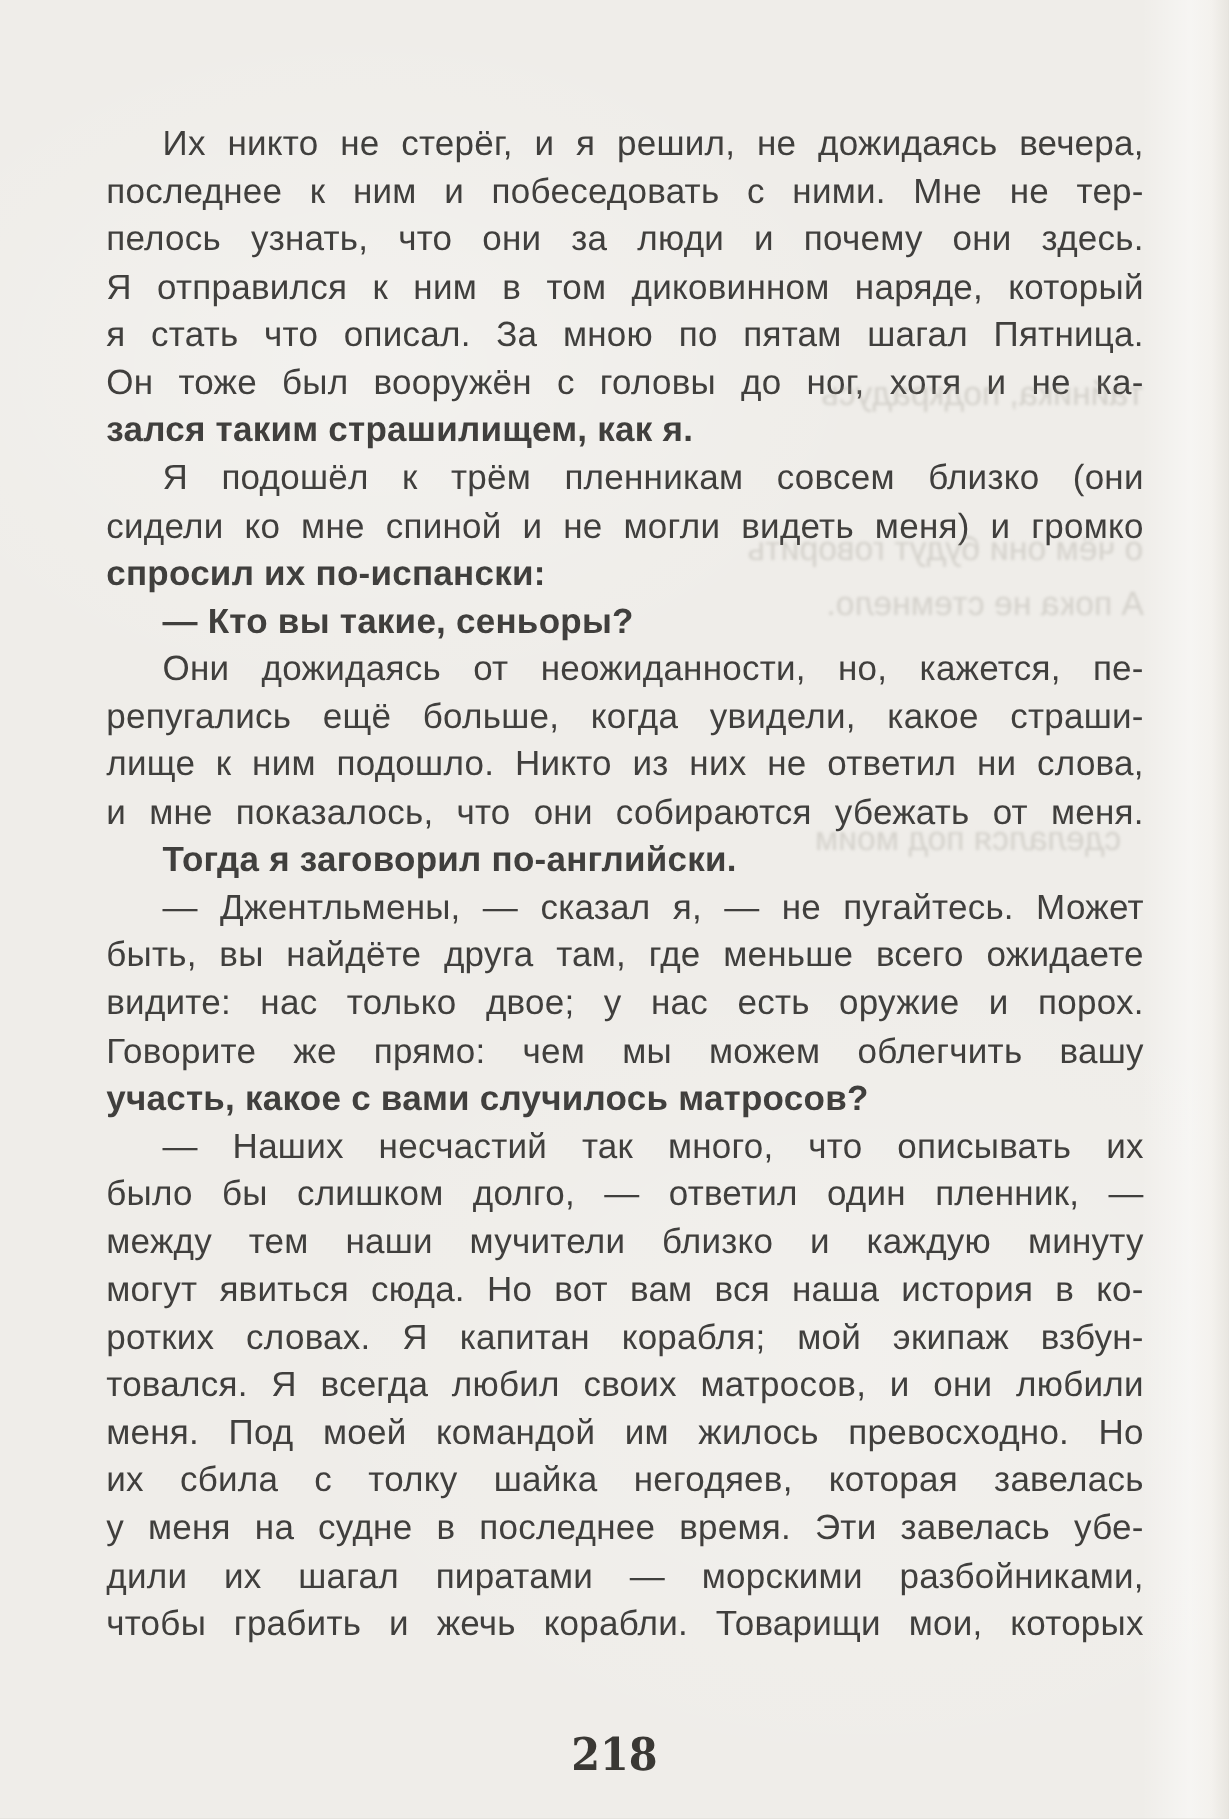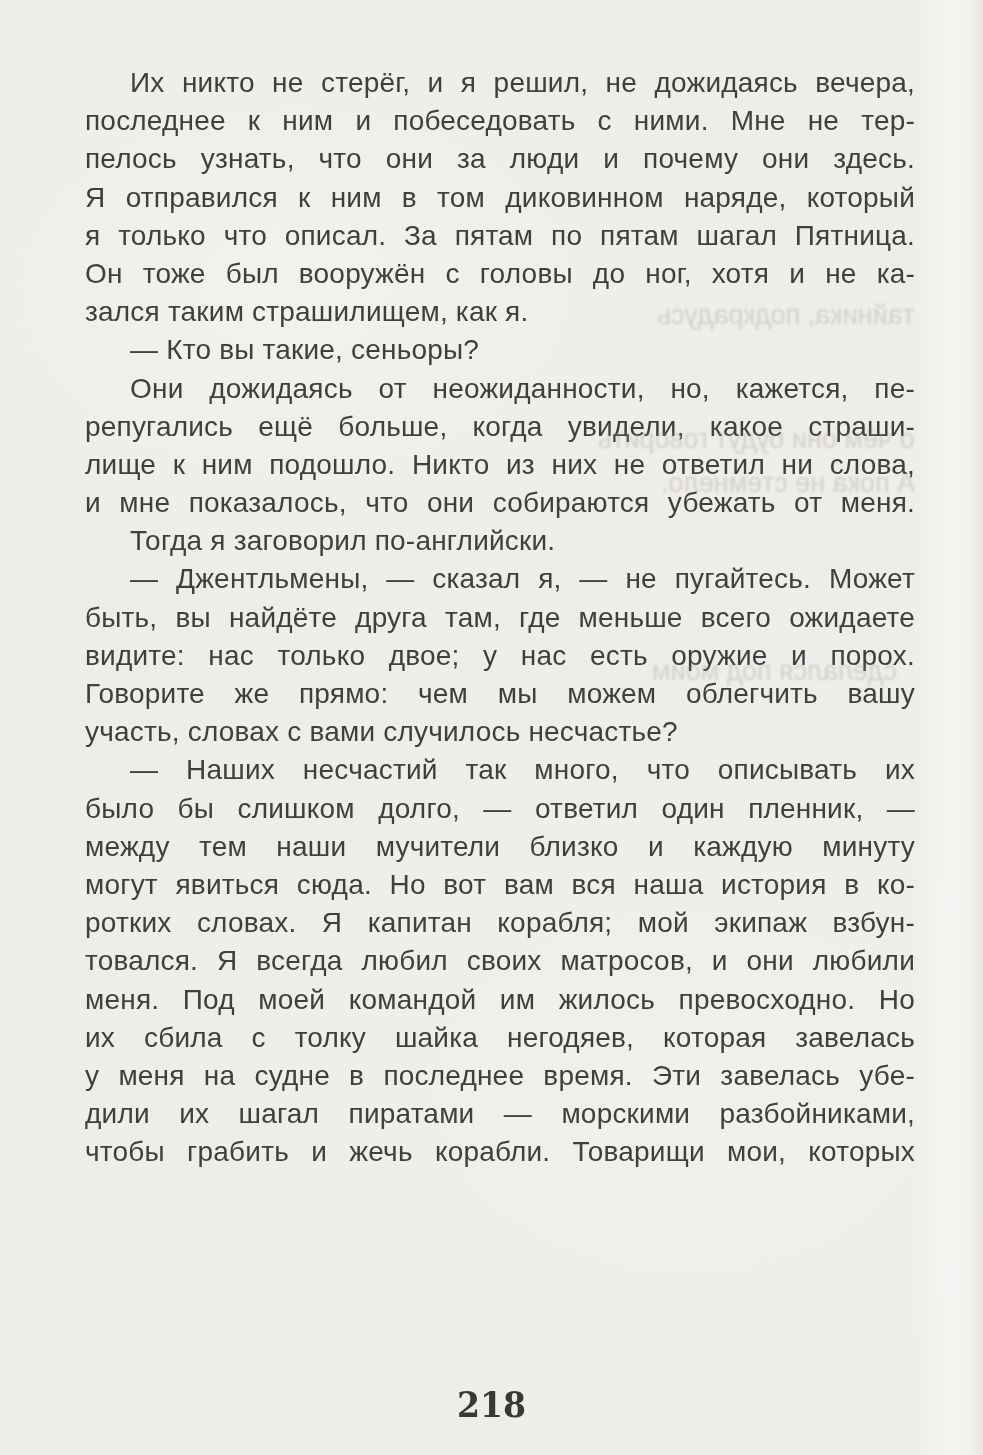--- a/index.html
+++ b/index.html
@@ -28,39 +28,40 @@
       rgba(255,255,255,0) 0%,
       rgba(255,255,255,0.45) 55%,
       rgba(244,242,238,0.9) 80%,
       rgba(226,223,216,0.55) 100%);
     pointer-events: none;
   }
 
   .text-block {
     position: absolute;
     left: 85px;
-    top: 64px;
+    top: 96px;
     width: 830px;
     color: #403f3d;
     font-size: 28px;
     line-height: 38.2px;
     letter-spacing: 0.2px;
   }
 
   .paragraph { margin: 0; }
 
   .line {
     height: 38.2px;
     overflow: hidden;
     text-align: justify;
     text-align-last: justify;
   }
   .line.nojust {
     text-align: right;
     text-align-last: left;
+    font-weight: bold;
   }
   .line.indent { padding-left: 45px; }
 
   
   .ghost {
     position: absolute;
     transform: scaleX(-1);
     color: #9d998f;
     opacity: 0.33;
     filter: blur(1.1px);
@@ -86,42 +87,47 @@
 <body>
 
 <div class="page">
 
   <div class="text-block" id="text-block">
       <div class="paragraph">
         <div class="line indent">Их никто не стерёг, и я решил, не дожидаясь вечера,</div>
         <div class="line">последнее к ним и побеседовать с ними. Мне не тер-</div>
         <div class="line">пелось узнать, что они за люди и почему они здесь.</div>
         <div class="line">Я отправился к ним в том диковинном наряде, который</div>
-        <div class="line">я только что описал. За пятам по пятам шагал Пятница.</div>
+        <div class="line">я стать что описал. За мною по пятам шагал Пятница.</div>
         <div class="line">Он тоже был вооружён с головы до ног, хотя и не ка-</div>
         <div class="line nojust">зался таким страшилищем, как я.</div>
+      </div>
+      <div class="paragraph">
+        <div class="line indent">Я подошёл к трём пленникам совсем близко (они</div>
+        <div class="line">сидели ко мне спиной и не могли видеть меня) и громко</div>
+        <div class="line nojust">спросил их по-испански:</div>
       </div>
       <div class="paragraph">
         <div class="line indent nojust">— Кто вы такие, сеньоры?</div>
       </div>
       <div class="paragraph">
         <div class="line indent">Они дожидаясь от неожиданности, но, кажется, пе-</div>
         <div class="line">репугались ещё больше, когда увидели, какое страши-</div>
         <div class="line">лище к ним подошло. Никто из них не ответил ни слова,</div>
         <div class="line">и мне показалось, что они собираются убежать от меня.</div>
       </div>
       <div class="paragraph">
         <div class="line indent nojust">Тогда я заговорил по-английски.</div>
       </div>
       <div class="paragraph">
         <div class="line indent">— Джентльмены, — сказал я, — не пугайтесь. Может</div>
         <div class="line">быть, вы найдёте друга там, где меньше всего ожидаете</div>
         <div class="line">видите: нас только двое; у нас есть оружие и порох.</div>
         <div class="line">Говорите же прямо: чем мы можем облегчить вашу</div>
-        <div class="line nojust">участь, словах с вами случилось несчастье?</div>
+        <div class="line nojust">участь, какое с вами случилось матросов?</div>
       </div>
       <div class="paragraph">
         <div class="line indent">— Наших несчастий так много, что описывать их</div>
         <div class="line">было бы слишком долго, — ответил один пленник, —</div>
         <div class="line">между тем наши мучители близко и каждую минуту</div>
         <div class="line">могут явиться сюда. Но вот вам вся наша история в ко-</div>
         <div class="line">ротких словах. Я капитан корабля; мой экипаж взбун-</div>
         <div class="line">товался. Я всегда любил своих матросов, и они любили</div>
         <div class="line">меня. Под моей командой им жилось превосходно. Но</div>
         <div class="line">их сбила с толку шайка негодяев, которая завелась</div>

